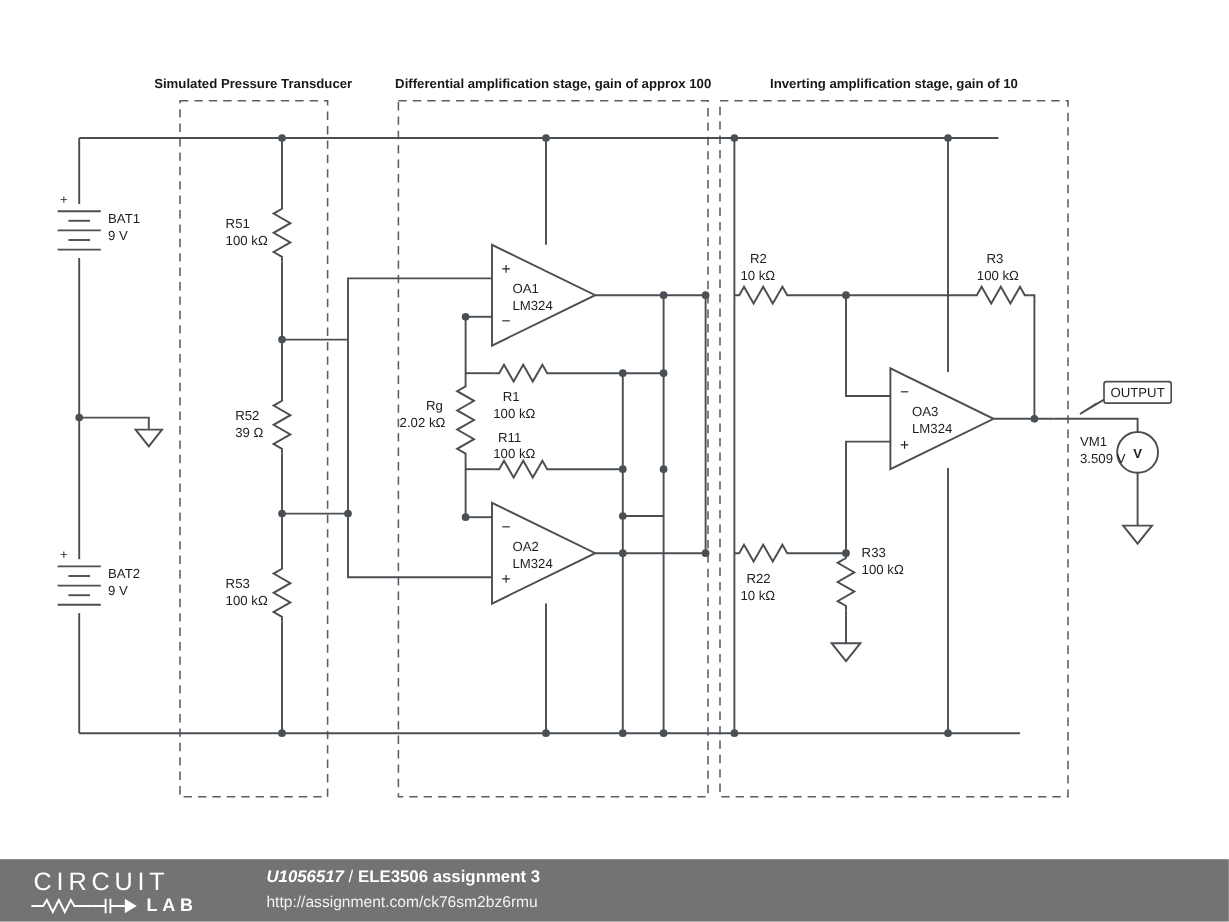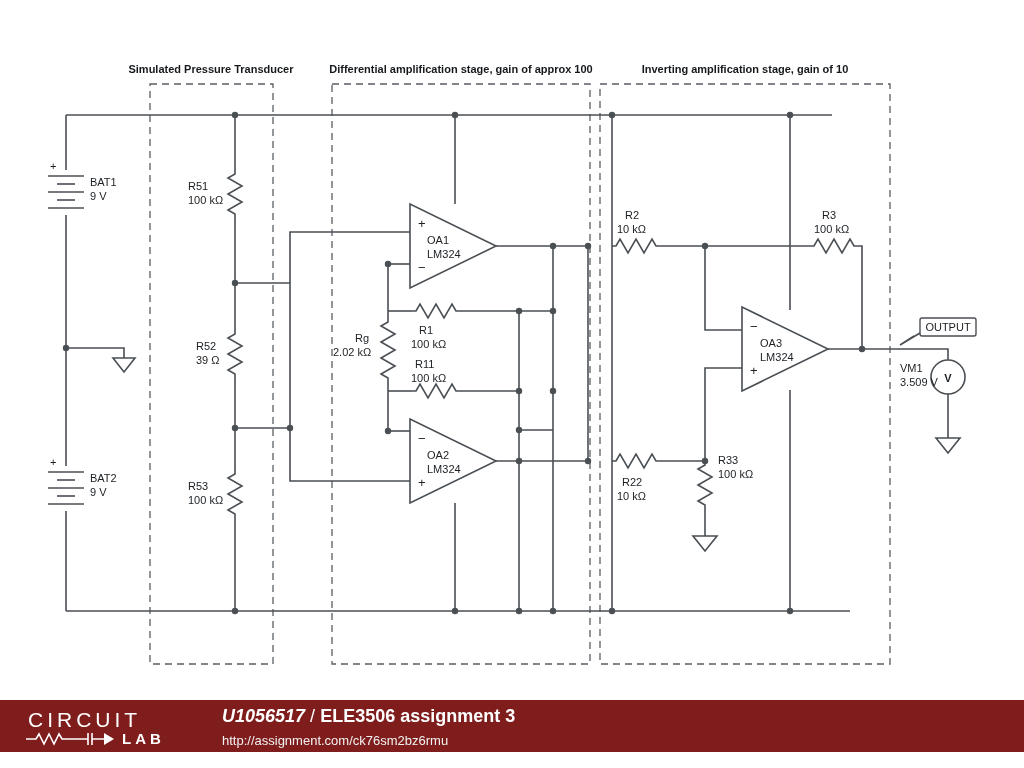--- a/index.html
+++ b/index.html
@@ -66,24 +66,24 @@
     font-weight: bold;
     fill: #16191c;
   }
   .opamp-lbl { font-size: 11px; }
   .sign { font-size: 13px; }
 
   
   #footer {
     position: absolute;
     left: 0;
-    top: 700px;
+    top: 716px;
     width: 1024px;
     height: 52px;
-    background: #7f1d1d;
+    background: #737373;
     color: #ffffff;
   }
   #footer .logo {
     position: absolute;
     left: 26px;
     top: 8px;
     width: 180px;
     height: 38px;
   }
   #footer .logo .logo-main {
@@ -112,21 +112,21 @@
     top: 24px;
     width: 92px;
     height: 14px;
   }
   #footer .meta {
     position: absolute;
     left: 222px;
     top: 6px;
   }
   #footer .meta .line1 {
-    font-size: 18px;
+    font-size: 14px;
     font-weight: bold;
   }
   #footer .meta .line1 .user {
     font-style: italic;
     font-weight: bold;
   }
   #footer .meta .line1 .sep {
     font-weight: normal;
   }
   #footer .meta .line2 {

